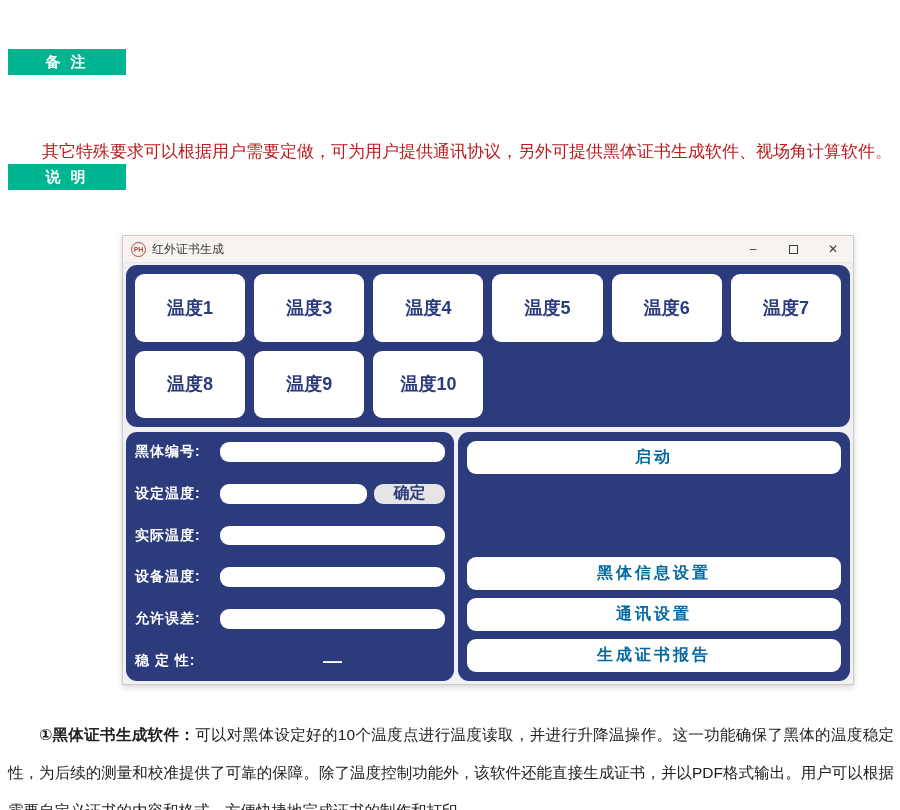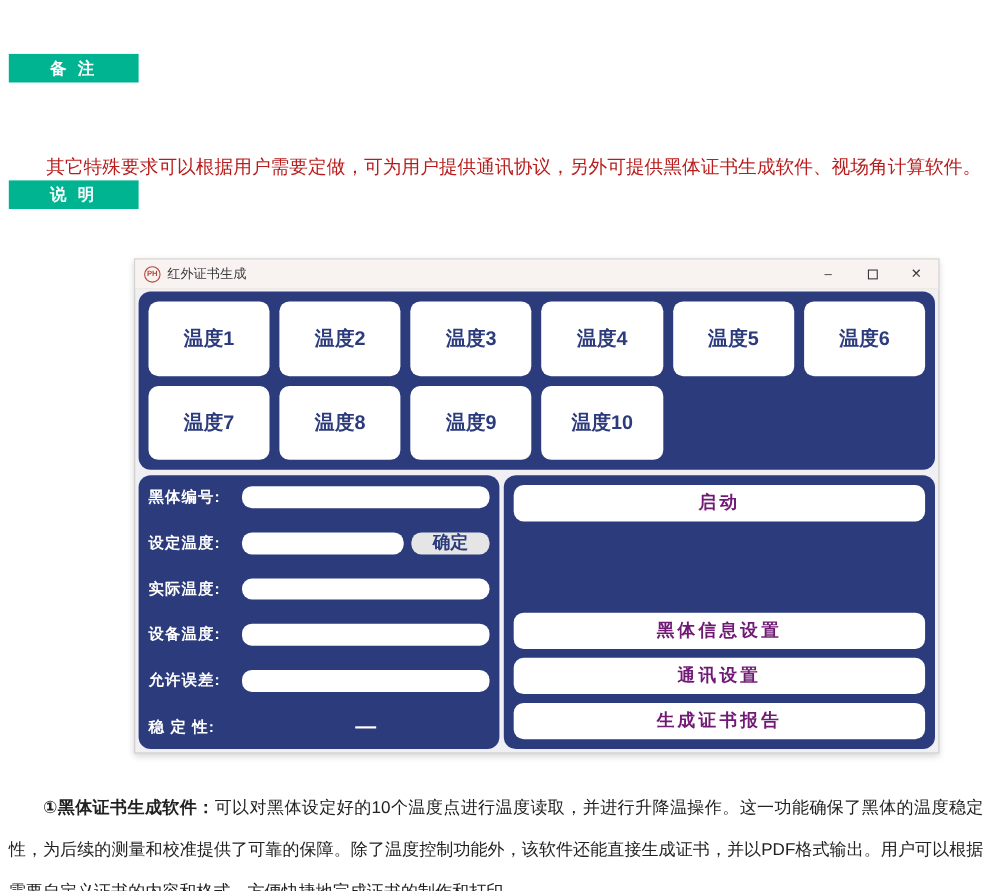--- a/index.html
+++ b/index.html
@@ -89,21 +89,21 @@
   }
 
   
   .right-panel {
     top:169px; left:335px; right:3px; bottom:3px;
     padding:9px; display:flex; flex-direction:column; gap:8px;
   }
   .white-btn {
     background:#fff; border-radius:9px; height:33px; flex:none;
     display:flex; align-items:center; justify-content:center;
-    color:#701a75; font-weight:bold; font-size:16px; letter-spacing:3px; cursor:pointer;
+    color:#0369a1; font-weight:bold; font-size:16px; letter-spacing:3px; cursor:pointer;
   }
   .spacer { flex:1; }
 </style>
 </head>
 <body>
 
 <div class="badge" id="badge-remark">备 注</div>
 
 <p class="para-intro">其它特殊要求可以根据用户需要定做，可为用户提供通讯协议，另外可提供黑体证书生成软件、视场角计算软件。</p>
 
@@ -120,21 +120,20 @@
           <span class="max-box"></span>
         </span>
       <span class="ctrl">✕</span>
     </div>
   </div>
 
   <div class="client">
 
     <div class="panel temp-panel">
       <div class="temp-btn">温度1</div>
-      <div class="temp-btn">温度2</div>
       <div class="temp-btn">温度3</div>
       <div class="temp-btn">温度4</div>
       <div class="temp-btn">温度5</div>
       <div class="temp-btn">温度6</div>
       <div class="temp-btn">温度7</div>
       <div class="temp-btn">温度8</div>
       <div class="temp-btn">温度9</div>
       <div class="temp-btn">温度10</div>
     </div>
 

